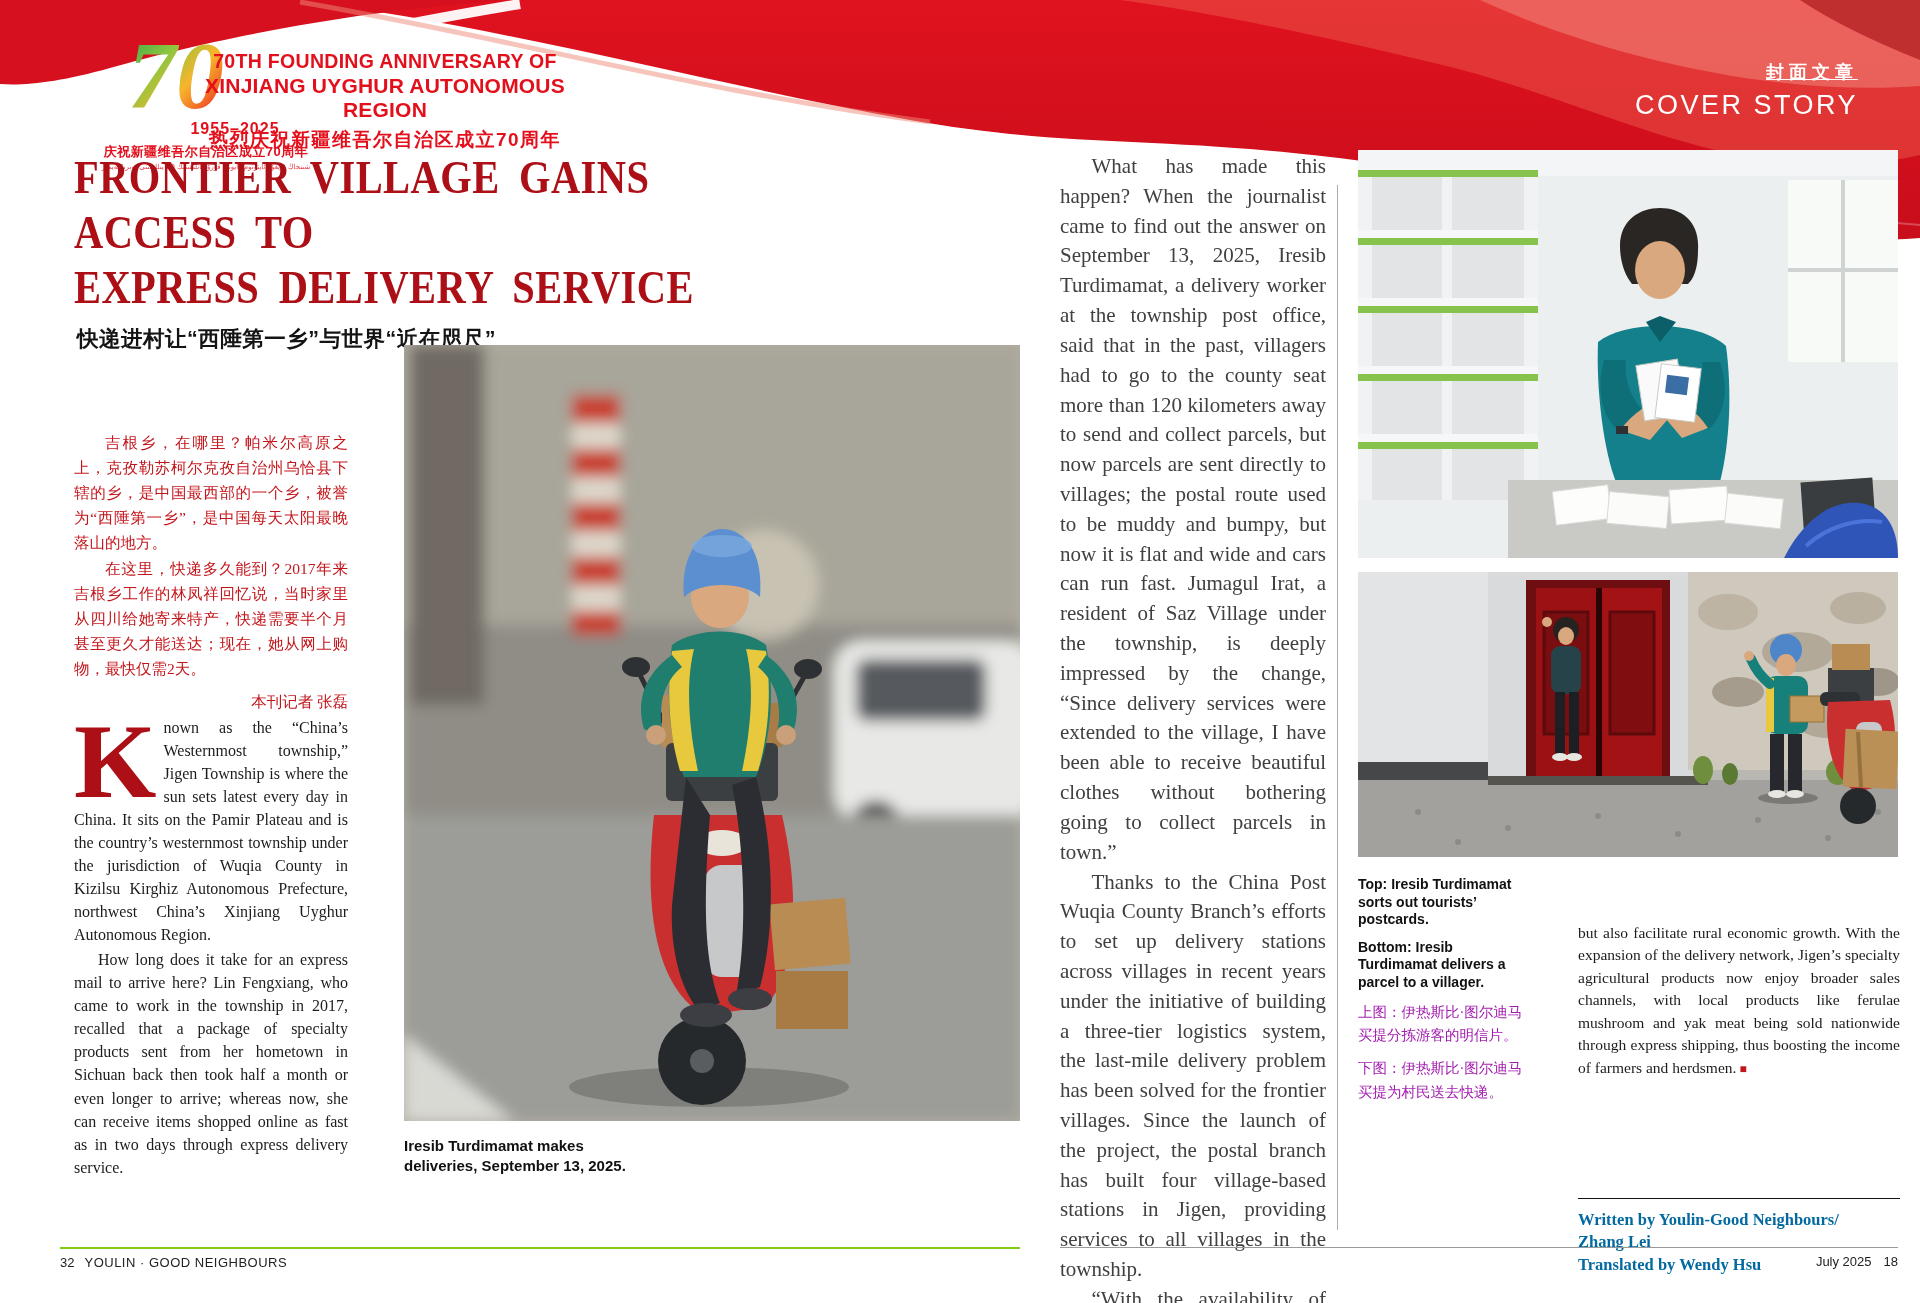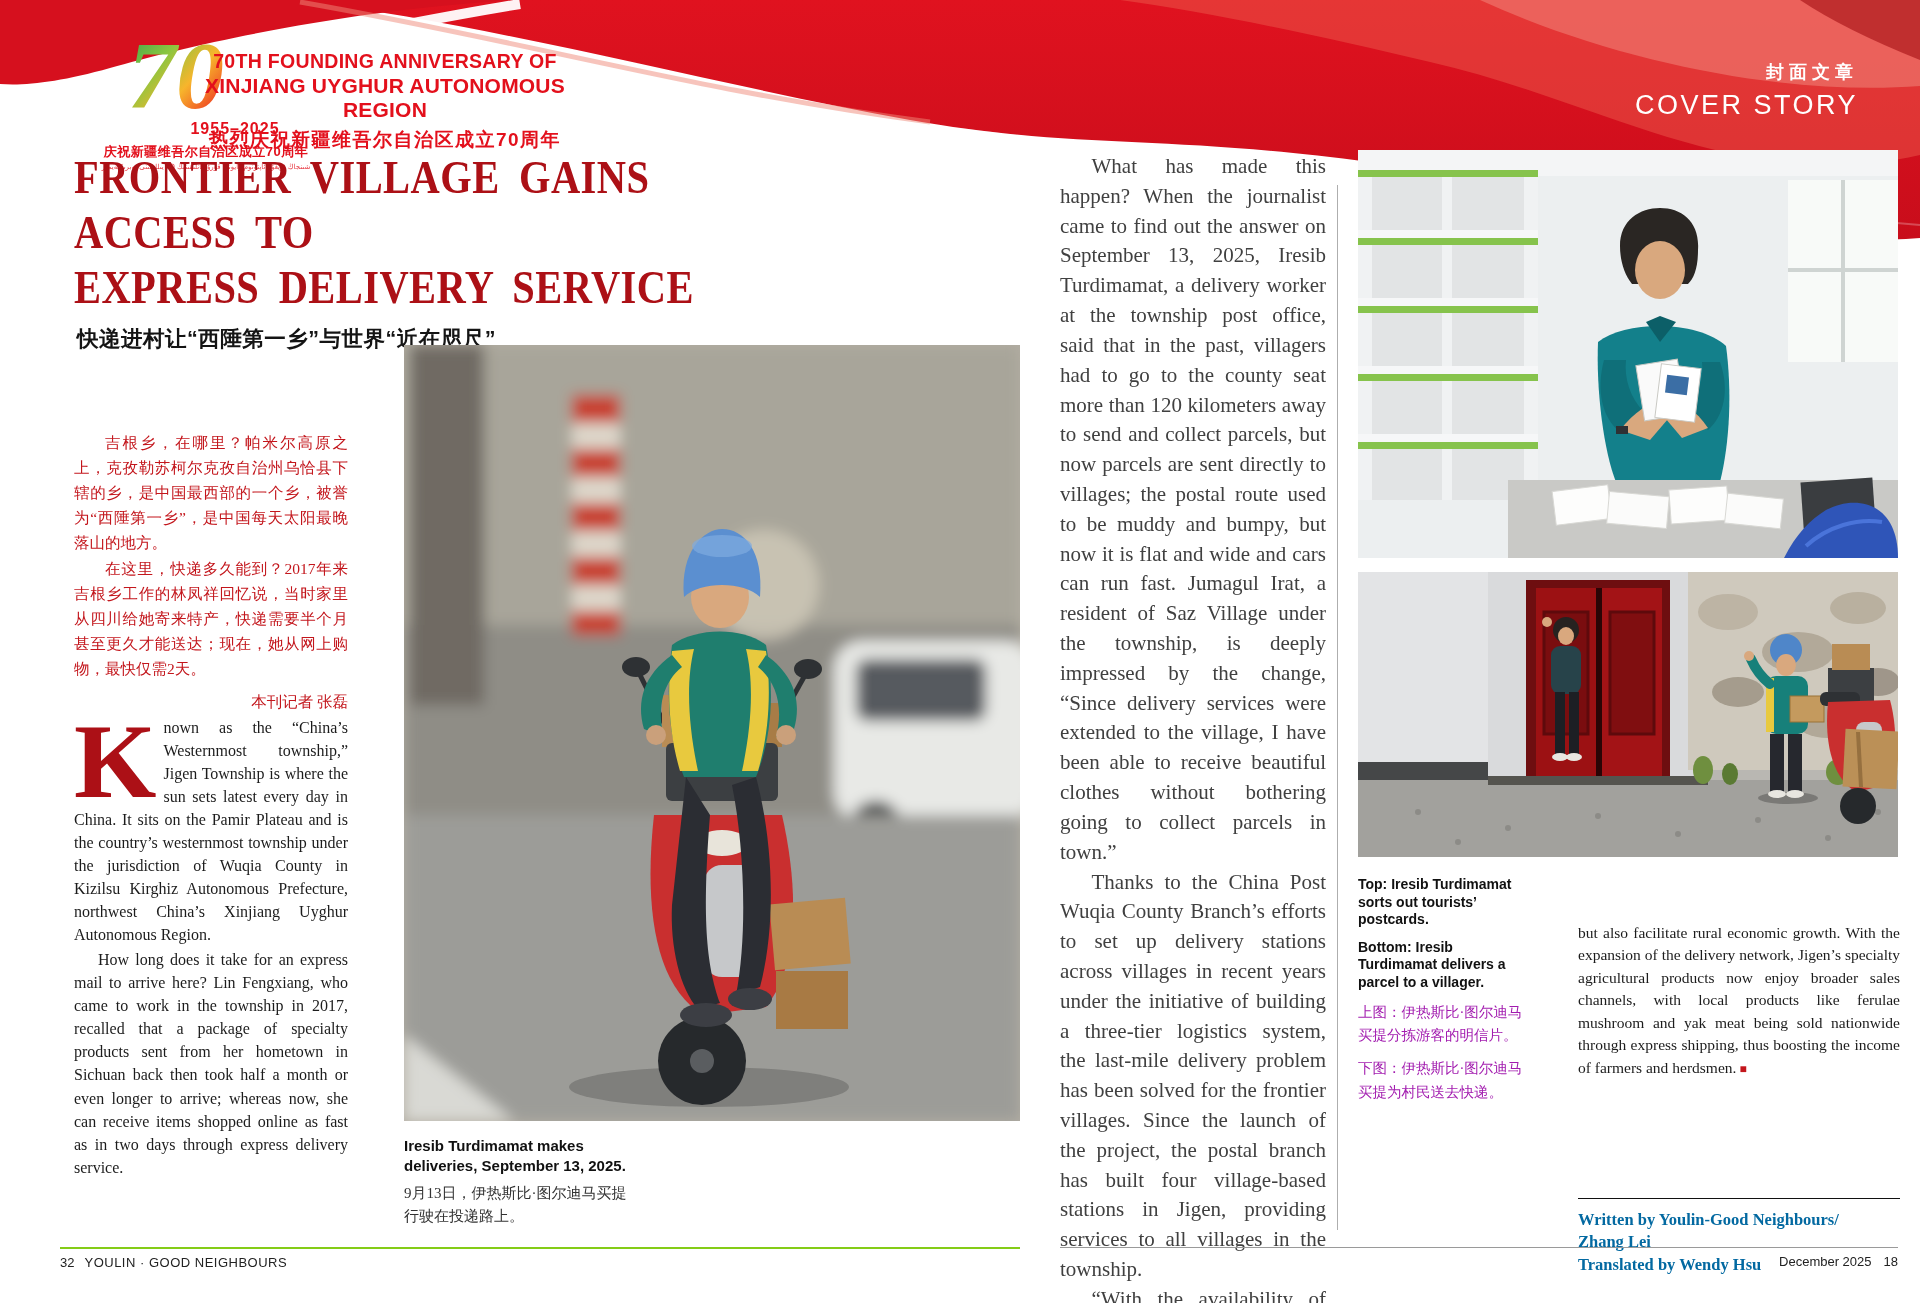--- a/index.html
+++ b/index.html
@@ -9,21 +9,21 @@
   #header-ribbon{position:absolute;top:0;left:0;width:1920px;height:262px;}
   .logo70{position:absolute;left:56px;top:22px;width:300px;text-align:center;}
   .logo70 .years{font:700 16px "Liberation Sans",sans-serif;color:#e3101c;margin:-6px 0 0 58px;letter-spacing:1px;}
   .logo70 .cnline{font:700 13px "Liberation Sans",sans-serif;color:#e3101c;margin-top:5px;white-space:nowrap;letter-spacing:.5px;}
   .logo70 .ugline{font:400 7px "DejaVu Sans",sans-serif;color:#e3101c;margin-top:2px;white-space:nowrap;opacity:.85;}
   .head-center{position:absolute;left:196px;top:50px;width:378px;text-align:center;color:#e3101c;}
   .head-center .l1{font:700 19.5px "Liberation Sans",sans-serif;letter-spacing:.3px;}
   .head-center .l2{font:700 21px "Liberation Sans",sans-serif;letter-spacing:.2px;margin-top:1px;}
   .head-center .l3{font:700 19px "Liberation Sans",sans-serif;letter-spacing:1.5px;margin-top:5px;}
   .coverstory{position:absolute;right:62px;top:60px;text-align:right;color:#fff;}
-  .coverstory .cs-cn{font:700 18px "Liberation Sans",sans-serif;letter-spacing:5px;}
+  .coverstory .cs-cn{font:700 18px "Liberation Sans",sans-serif;letter-spacing:5px;text-decoration:underline;}
   .coverstory .cs-en{font:500 27px "Liberation Sans",sans-serif;letter-spacing:2.5px;margin-top:6px;}
   
   .title{position:absolute;left:74px;top:150px;width:810px;color:#ac1016;font:700 46px "Liberation Serif",serif;line-height:1.2;transform:scaleX(.88);transform-origin:left top;word-spacing:10px;letter-spacing:.5px;}
   .subtitle{position:absolute;left:77px;top:324px;font:700 21.5px "Liberation Sans",sans-serif;color:#141414;letter-spacing:.5px;}
   .intro{position:absolute;left:74px;top:430px;width:274px;color:#c3161c;font-size:15.5px;line-height:1.62;text-align:justify;}
   .intro p{margin:0;text-indent:2em;}
   .intro .byline{text-align:right;text-indent:0;margin-top:8px;}
   .body-left{position:absolute;left:74px;top:716px;width:274px;font-size:16px;line-height:1.44;color:#1c1c1c;text-align:justify;}
   .body-left p{margin:0;}
   .body-left p.ind{text-indent:1.5em;margin-top:2px;}
@@ -184,21 +184,20 @@
       <ellipse cx="318" cy="201" rx="30" ry="11" fill="#7fabe0" opacity="0.7"></ellipse>
       <path d="M282,432 L268,560 C266,602 276,644 294,664 L316,658 C302,620 298,570 306,470 Z" fill="#2b2d33"></path>
       <path d="M352,432 C370,500 372,582 356,642 L332,650 C344,588 340,500 328,440 Z" fill="#2b2d33"></path>
       <ellipse cx="302" cy="670" rx="26" ry="12" fill="#3c3e44"></ellipse>
       <ellipse cx="346" cy="654" rx="22" ry="11" fill="#3c3e44"></ellipse>
     </g>
   </svg>
 
   <div class="capA">
     <div class="cap-en">Iresib Turdimamat makes deliveries, September 13, 2025.</div>
-    <div class="cap-cn">9月13日，伊热斯比·图尔迪马买提行驶在投递路上。</div>
   </div>
 
   <div class="footerL">
     <span class="num">32</span><span class="mag">YOULIN · GOOD NEIGHBOURS</span>
   </div>
 
   <div class="col1">
     <p>What has made this happen? When the journalist came to find out the answer on September 13, 2025, Iresib Turdimamat, a delivery worker at the township post office, said that in the past, villagers had to go to the county seat more than 120 kilometers away to send and collect parcels, but now parcels are sent directly to villages; the postal route used to be muddy and bumpy, but now it is flat and wide and cars can run fast. Jumagul Irat, a resident of Saz Village under the township, is deeply impressed by the change, “Since delivery services were extended to the village, I have been able to receive beautiful clothes without bothering going to collect parcels in town.”</p>
     <p>Thanks to the China Post Wuqia County Branch’s efforts to set up delivery stations across villages in recent years under the initiative of building a three-tier logistics system, the last-mile delivery problem has been solved for the frontier villages. Since the launch of the project, the postal branch has built four village-based stations in Jigen, providing services to all villages in the township.</p>
     <p>“With the availability of delivery services, more and more parcels are being sent and received every day,” said Iresib, adding that in the past, she mainly sent newspapers and magazines, but now she delivers almost everything, from daily necessities to home appliances and accessories. She starts everyday at 9 a.m. collecting and delivering packages in the villages, and then goes to pick up parcels from the county office.</p>
@@ -348,16 +347,16 @@
     <p><span>but also facilitate rural economic growth. With the expansion of the delivery network, Jigen’s specialty agricultural products now enjoy broader sales channels, with local products like ferulae mushroom and yak meat being sold nationwide through express shipping, thus boosting the income of farmers and herdsmen.</span><span class="endmark">■</span></p>
   </div>
 
   <div class="credits">
     <div>Written by Youlin-Good Neighbours/</div>
     <div>Zhang Lei</div>
     <div>Translated by Wendy Hsu</div>
   </div>
 
   <div class="footerR">
-    <span>December 2025</span><span class="num">18</span>
+    <span>July 2025</span><span class="num">18</span>
   </div>
 
 </div>
 
 </body></html>

